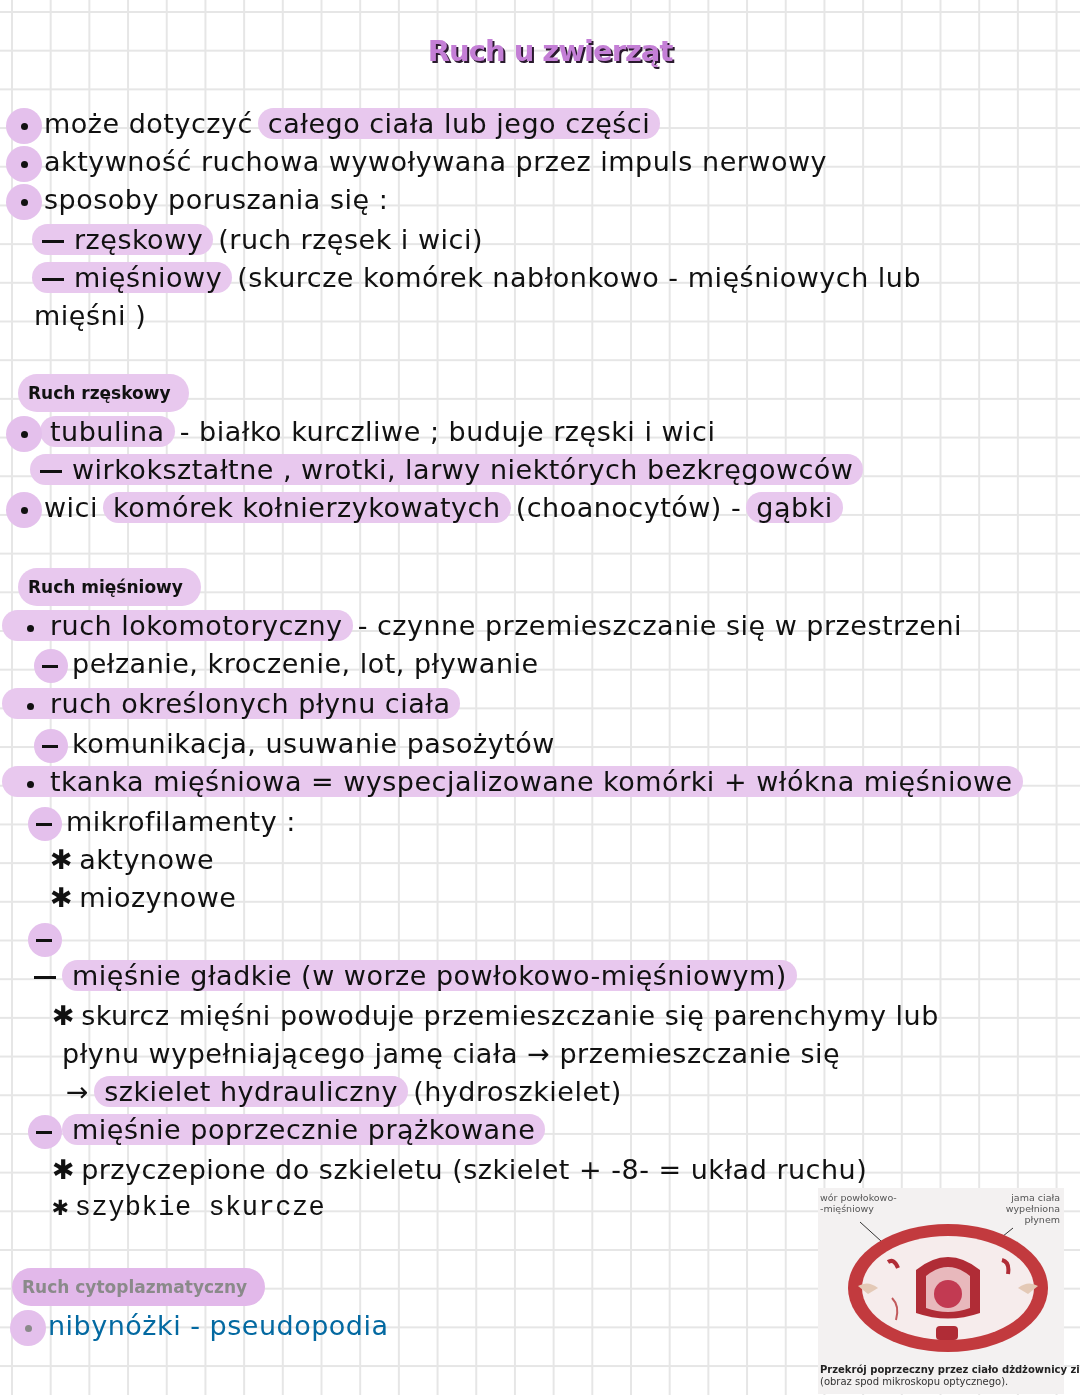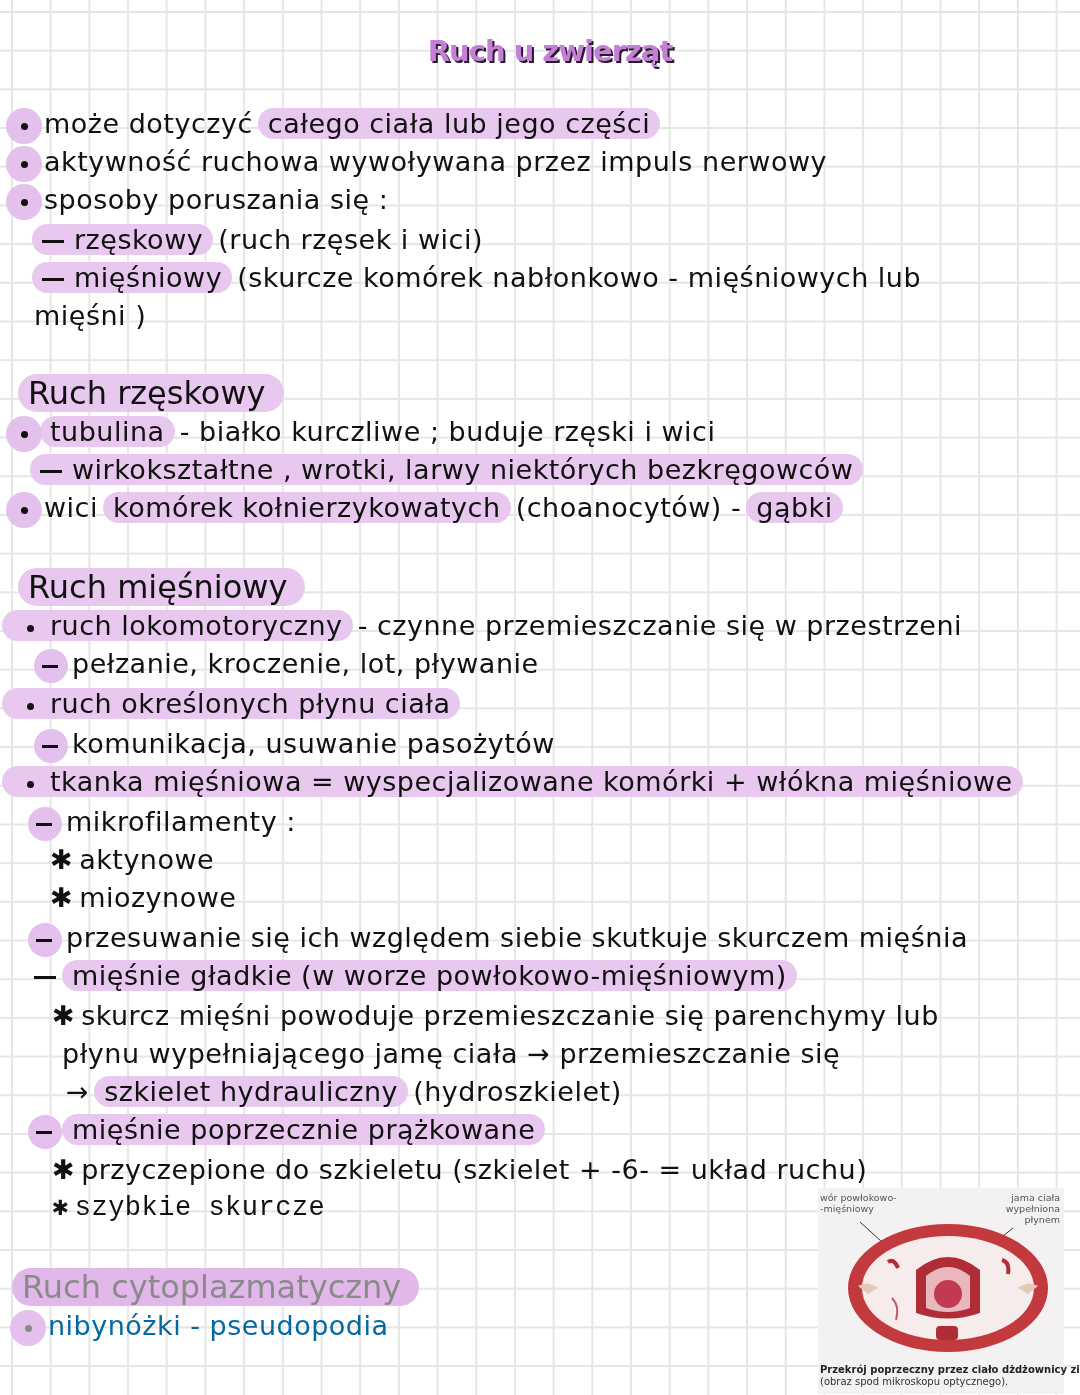--- a/index.html
+++ b/index.html
@@ -84,25 +84,26 @@
     display: inline-block;
     width: 22px; height: 3px;
     background: #111;
     vertical-align: middle;
     margin-right: 10px;
   }
   .star { font-weight: bold; margin-right: 6px; }
   .section {
     position: absolute;
     white-space: nowrap;
-    font-size: 32px;
+    font-size: 17px;
     line-height: 38px;
     padding: 0 18px 0 10px;
     background: #e8c8ee;
     border-radius: 20px;
+    font-weight: bold;
   }
   .section.gray { color: #8a8a8a; background: #e2b8ea; }
 
   .figure {
     position: absolute;
     left: 818px; top: 1188px;
     width: 246px; height: 206px;
     background: #f3f1f1;
   }
   .fig-label {
@@ -176,39 +177,39 @@
 <div class="line" style="left:28px; top:804px;">
   <span class="dash-dot"></span><span>mikrofilamenty :</span>
 </div>
 <div class="line" style="left:50px; top:842px;">
   <span class="star">✱</span><span>aktynowe</span>
 </div>
 <div class="line" style="left:50px; top:880px;">
   <span class="star">✱</span><span>miozynowe</span>
 </div>
 <div class="line" style="left:28px; top:920px;">
-  <span class="dash-dot"></span><span>przesuwanie się ich względem siebie skutkuje skurczem mięśnia</span>
+  <span class="dash-dot"></span>
 </div>
 <div class="line" style="left:28px; top:958px;">
   <span class="dash-plain" style="margin-left:6px;"></span><span class="hl">mięśnie gładkie (w worze powłokowo-mięśniowym)</span>
 </div>
 <div class="line" style="left:52px; top:998px;">
   <span class="star">✱</span><span>skurcz mięśni powoduje przemieszczanie się parenchymy lub</span>
 </div>
 <div class="line" style="left:62px; top:1036px;">
   <span>płynu wypełniającego jamę ciała → przemieszczanie się</span>
 </div>
 <div class="line" style="left:66px; top:1074px;">
   <span>→ </span><span class="hl">szkielet hydrauliczny</span><span> (hydroszkielet)</span>
 </div>
 <div class="line" style="left:28px; top:1112px;">
   <span class="dash-dot"></span><span class="hl">mięśnie poprzecznie prążkowane</span>
 </div>
 <div class="line" style="left:52px; top:1152px;">
-  <span class="star">✱</span><span>przyczepione do szkieletu (szkielet + -6- = układ ruchu)</span>
+  <span class="star">✱</span><span>przyczepione do szkieletu (szkielet + -8- = układ ruchu)</span>
 </div>
 <div class="line" style="left:52px; top:1190px;font-family:Liberation Mono, monospace;">
   <span class="star">✱</span><span>szybkie skurcze</span>
 </div>
 
 <div class="section gray" style="left:12px; top:1268px;">Ruch cytoplazmatyczny</div>
 <div class="line gray" style="left:10px; top:1308px;">
   <span class="dot gray"></span><span>nibynóżki - pseudopodia</span>
 </div>
 

